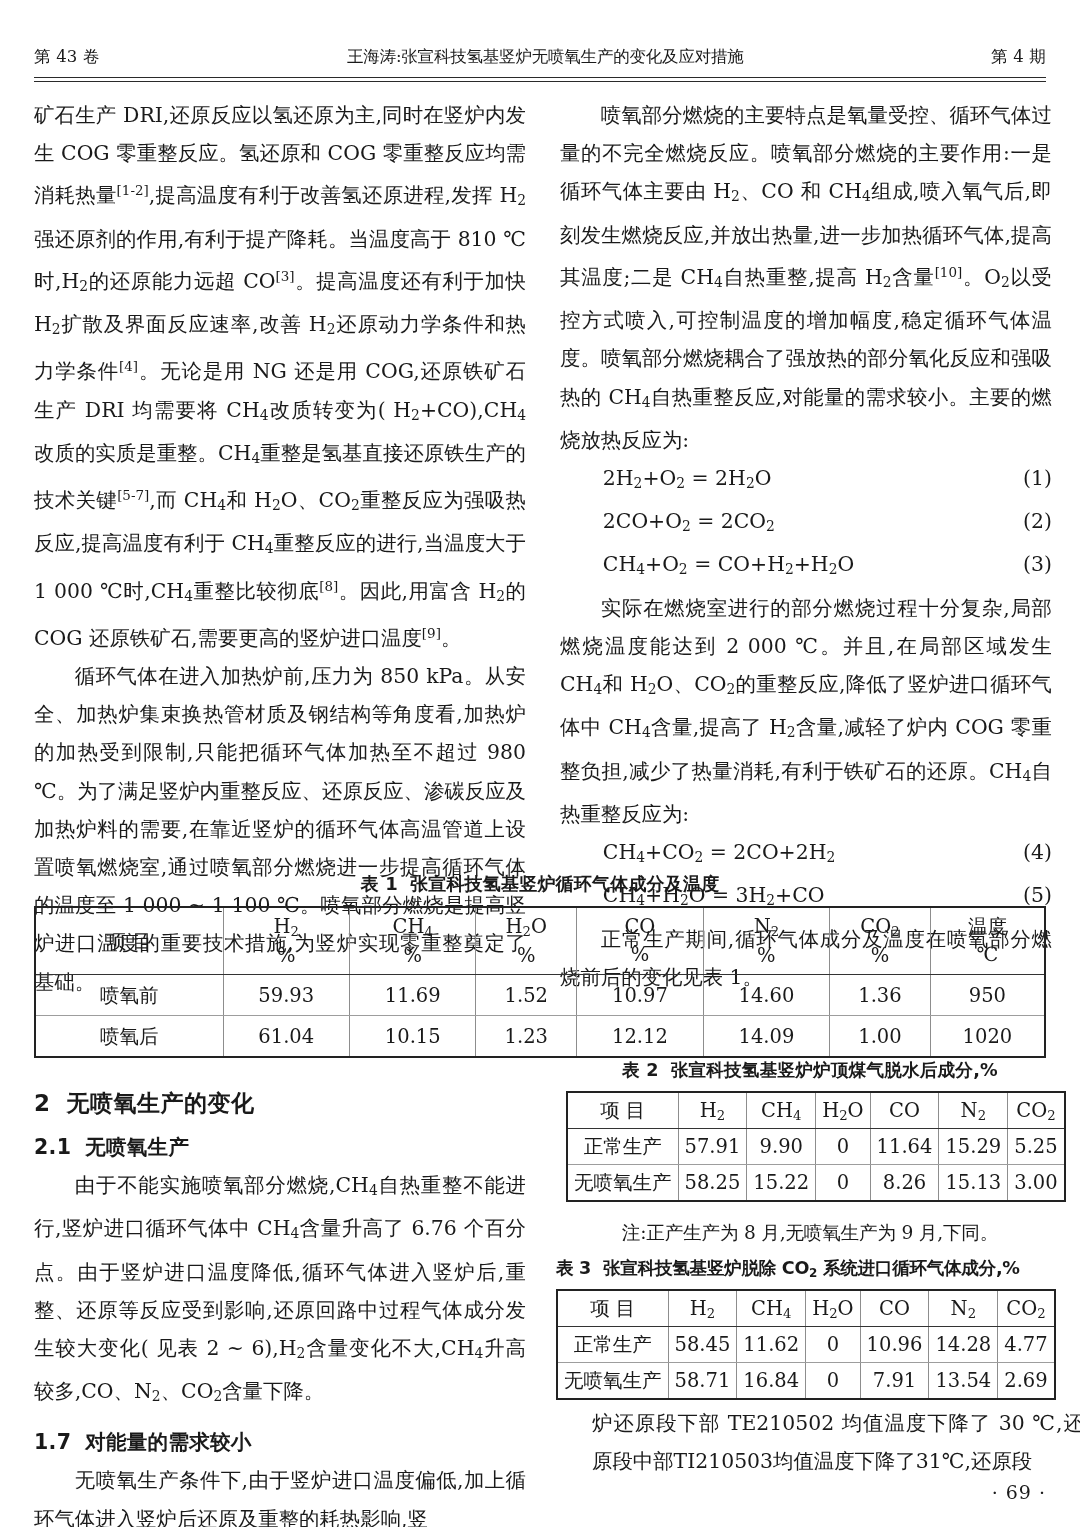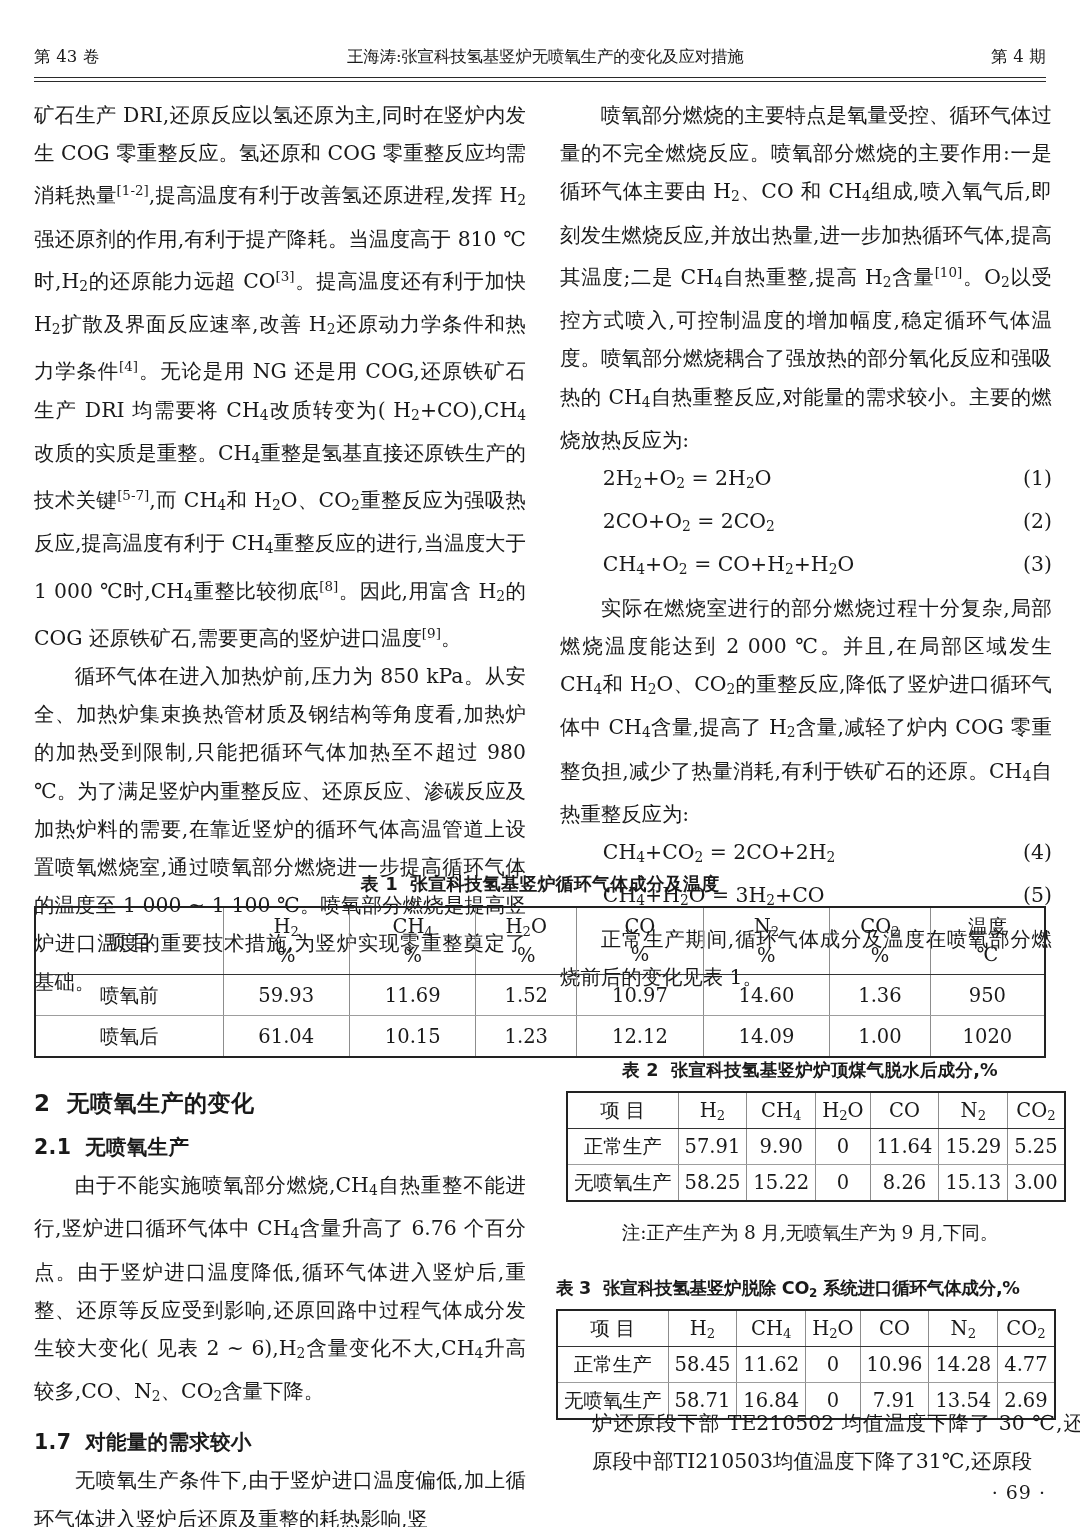--- a/index.html
+++ b/index.html
@@ -164,21 +164,21 @@
   table.small col.c0 { width: 128px; }
   .tbl-note {
     text-align: center;
     font-size: 18.6px;
     margin-top: 18px;
     letter-spacing: -0.2px;
     white-space: nowrap;
   }
 
   #table2-wrap { position: absolute; left: 566px; top: 1058px; width: 488px; }
-  #table3-wrap { position: absolute; left: 556px; top: 1256px; width: 398px; margin-top: 20px; }
+  #table3-wrap { position: absolute; left: 556px; top: 1256px; width: 398px; }
   #table3-wrap .tbl-caption { letter-spacing: -0.3px; }
 
   #tail-right {
     position: absolute;
     left: 592px;
     top: 1404px;
     width: 492px;
     font-size: 20.4px;
     line-height: 38.2px;
     text-align: justify;

